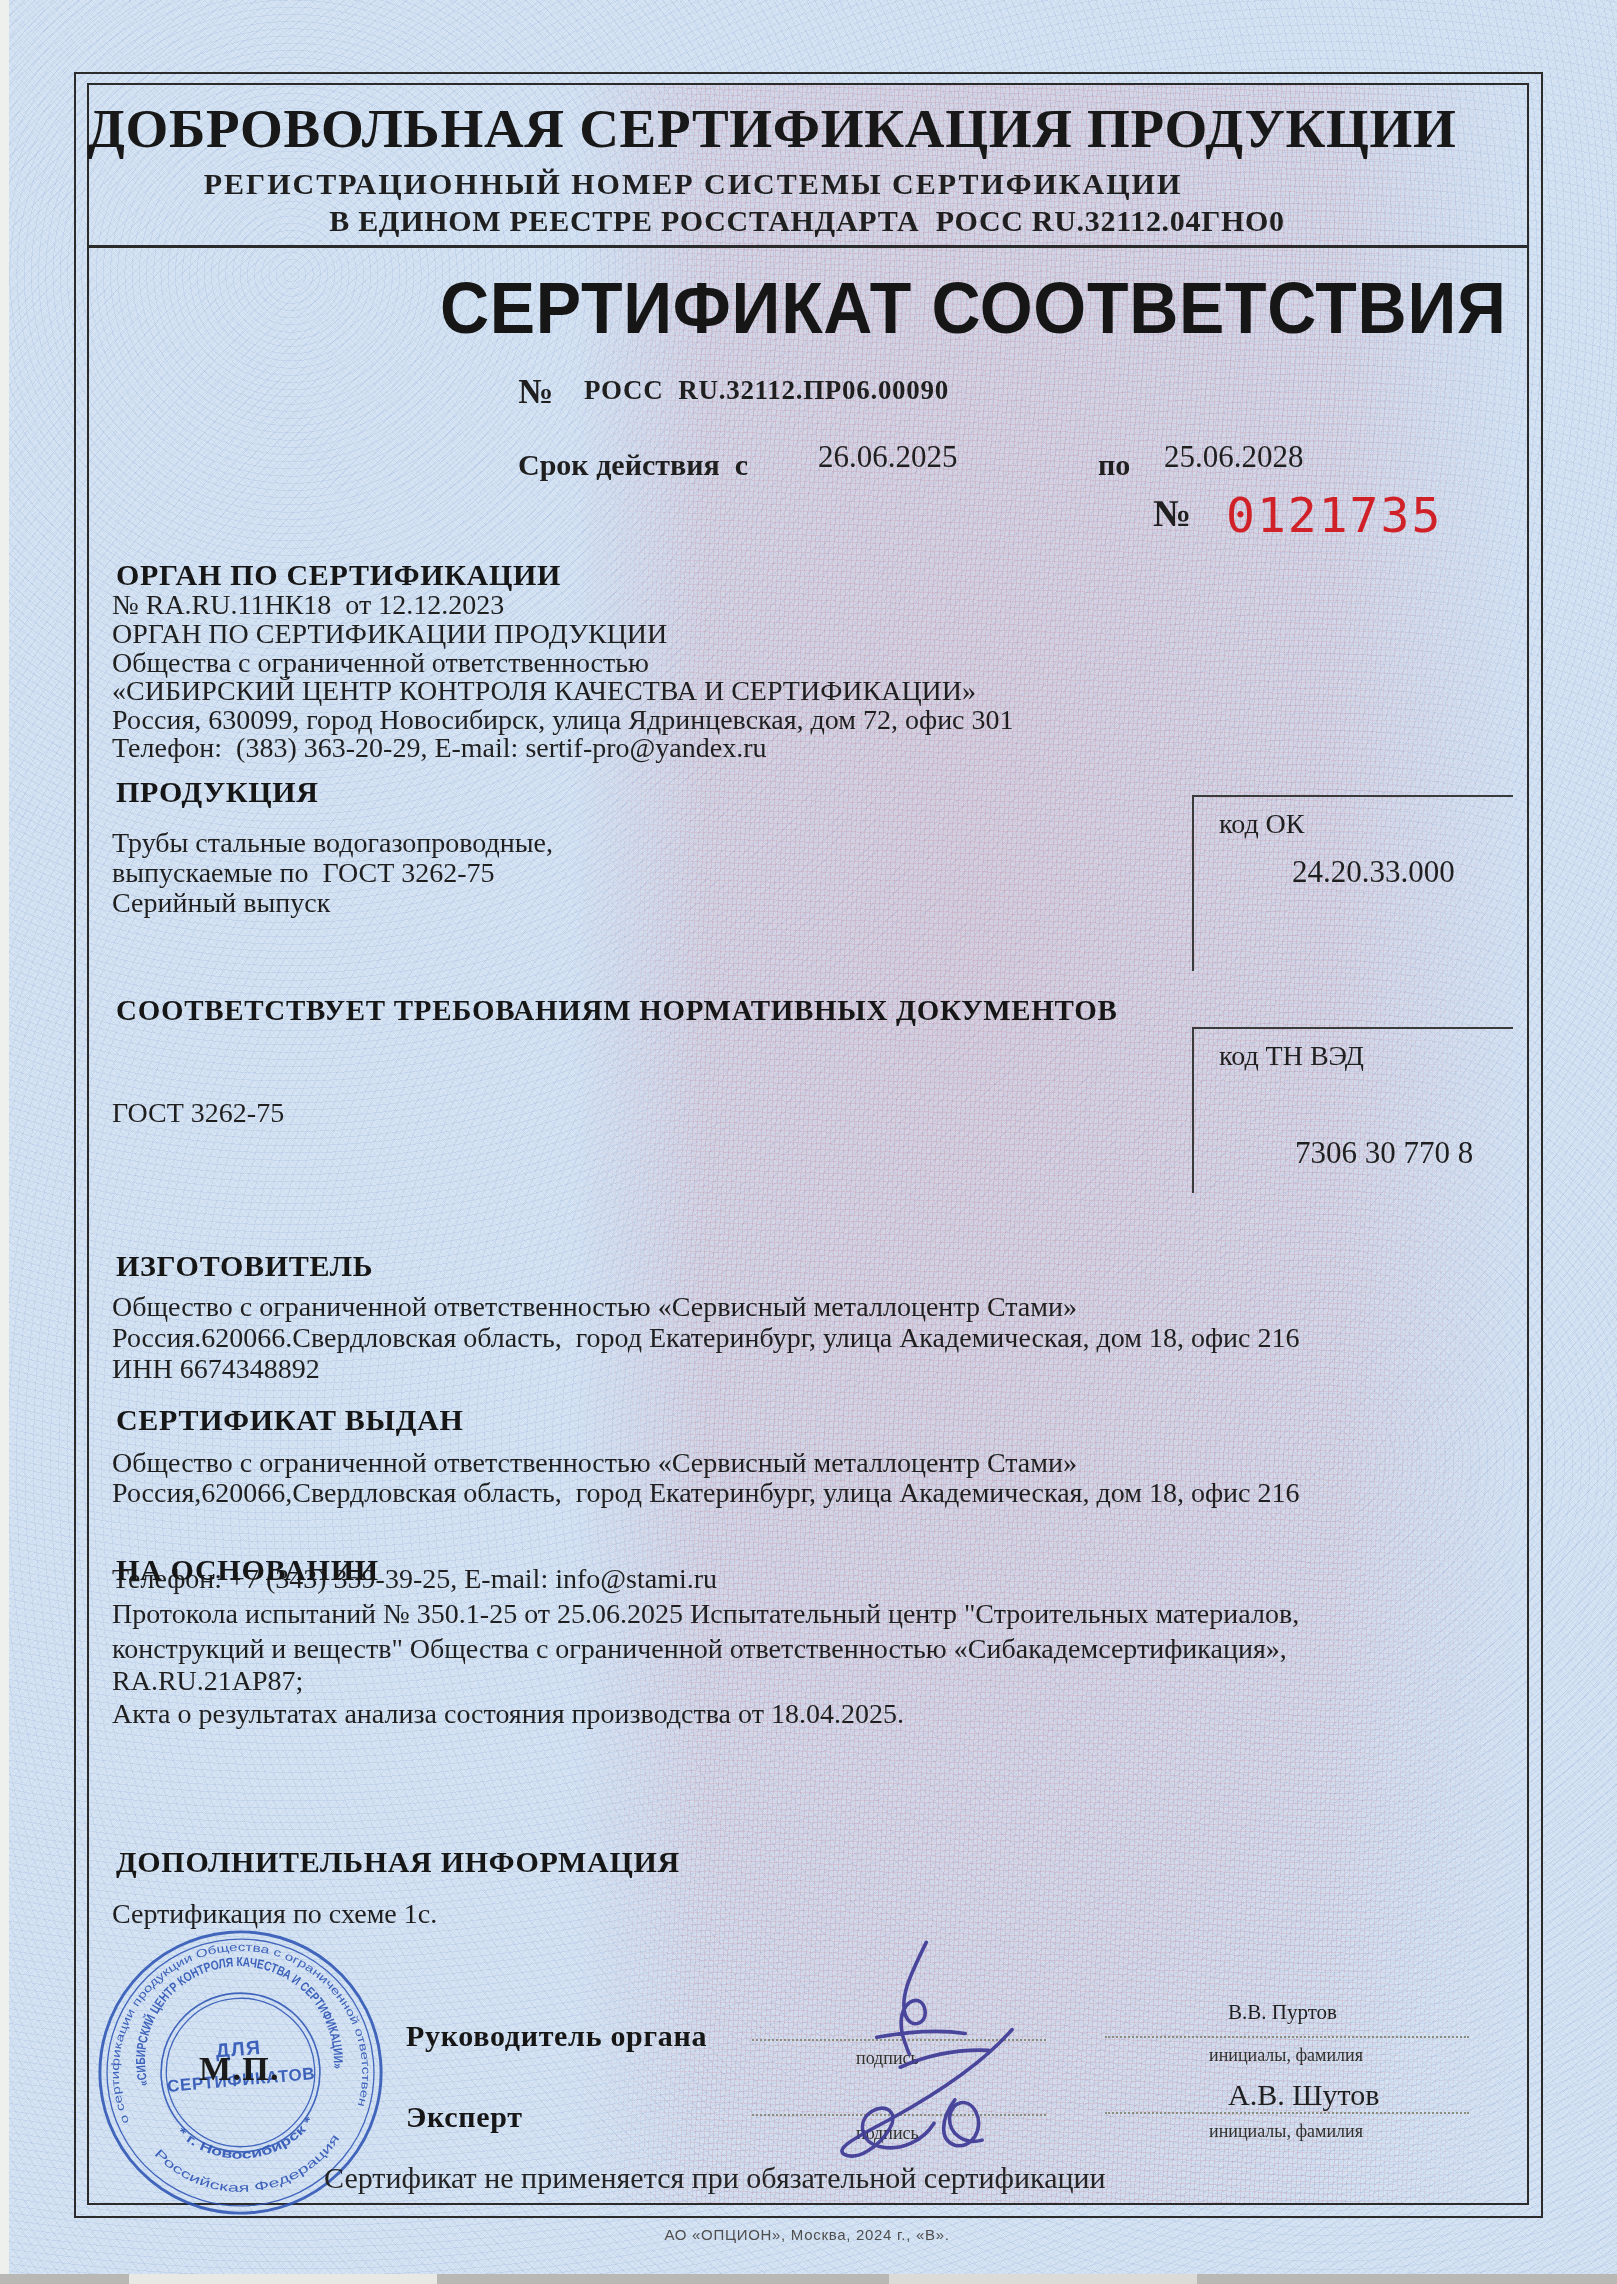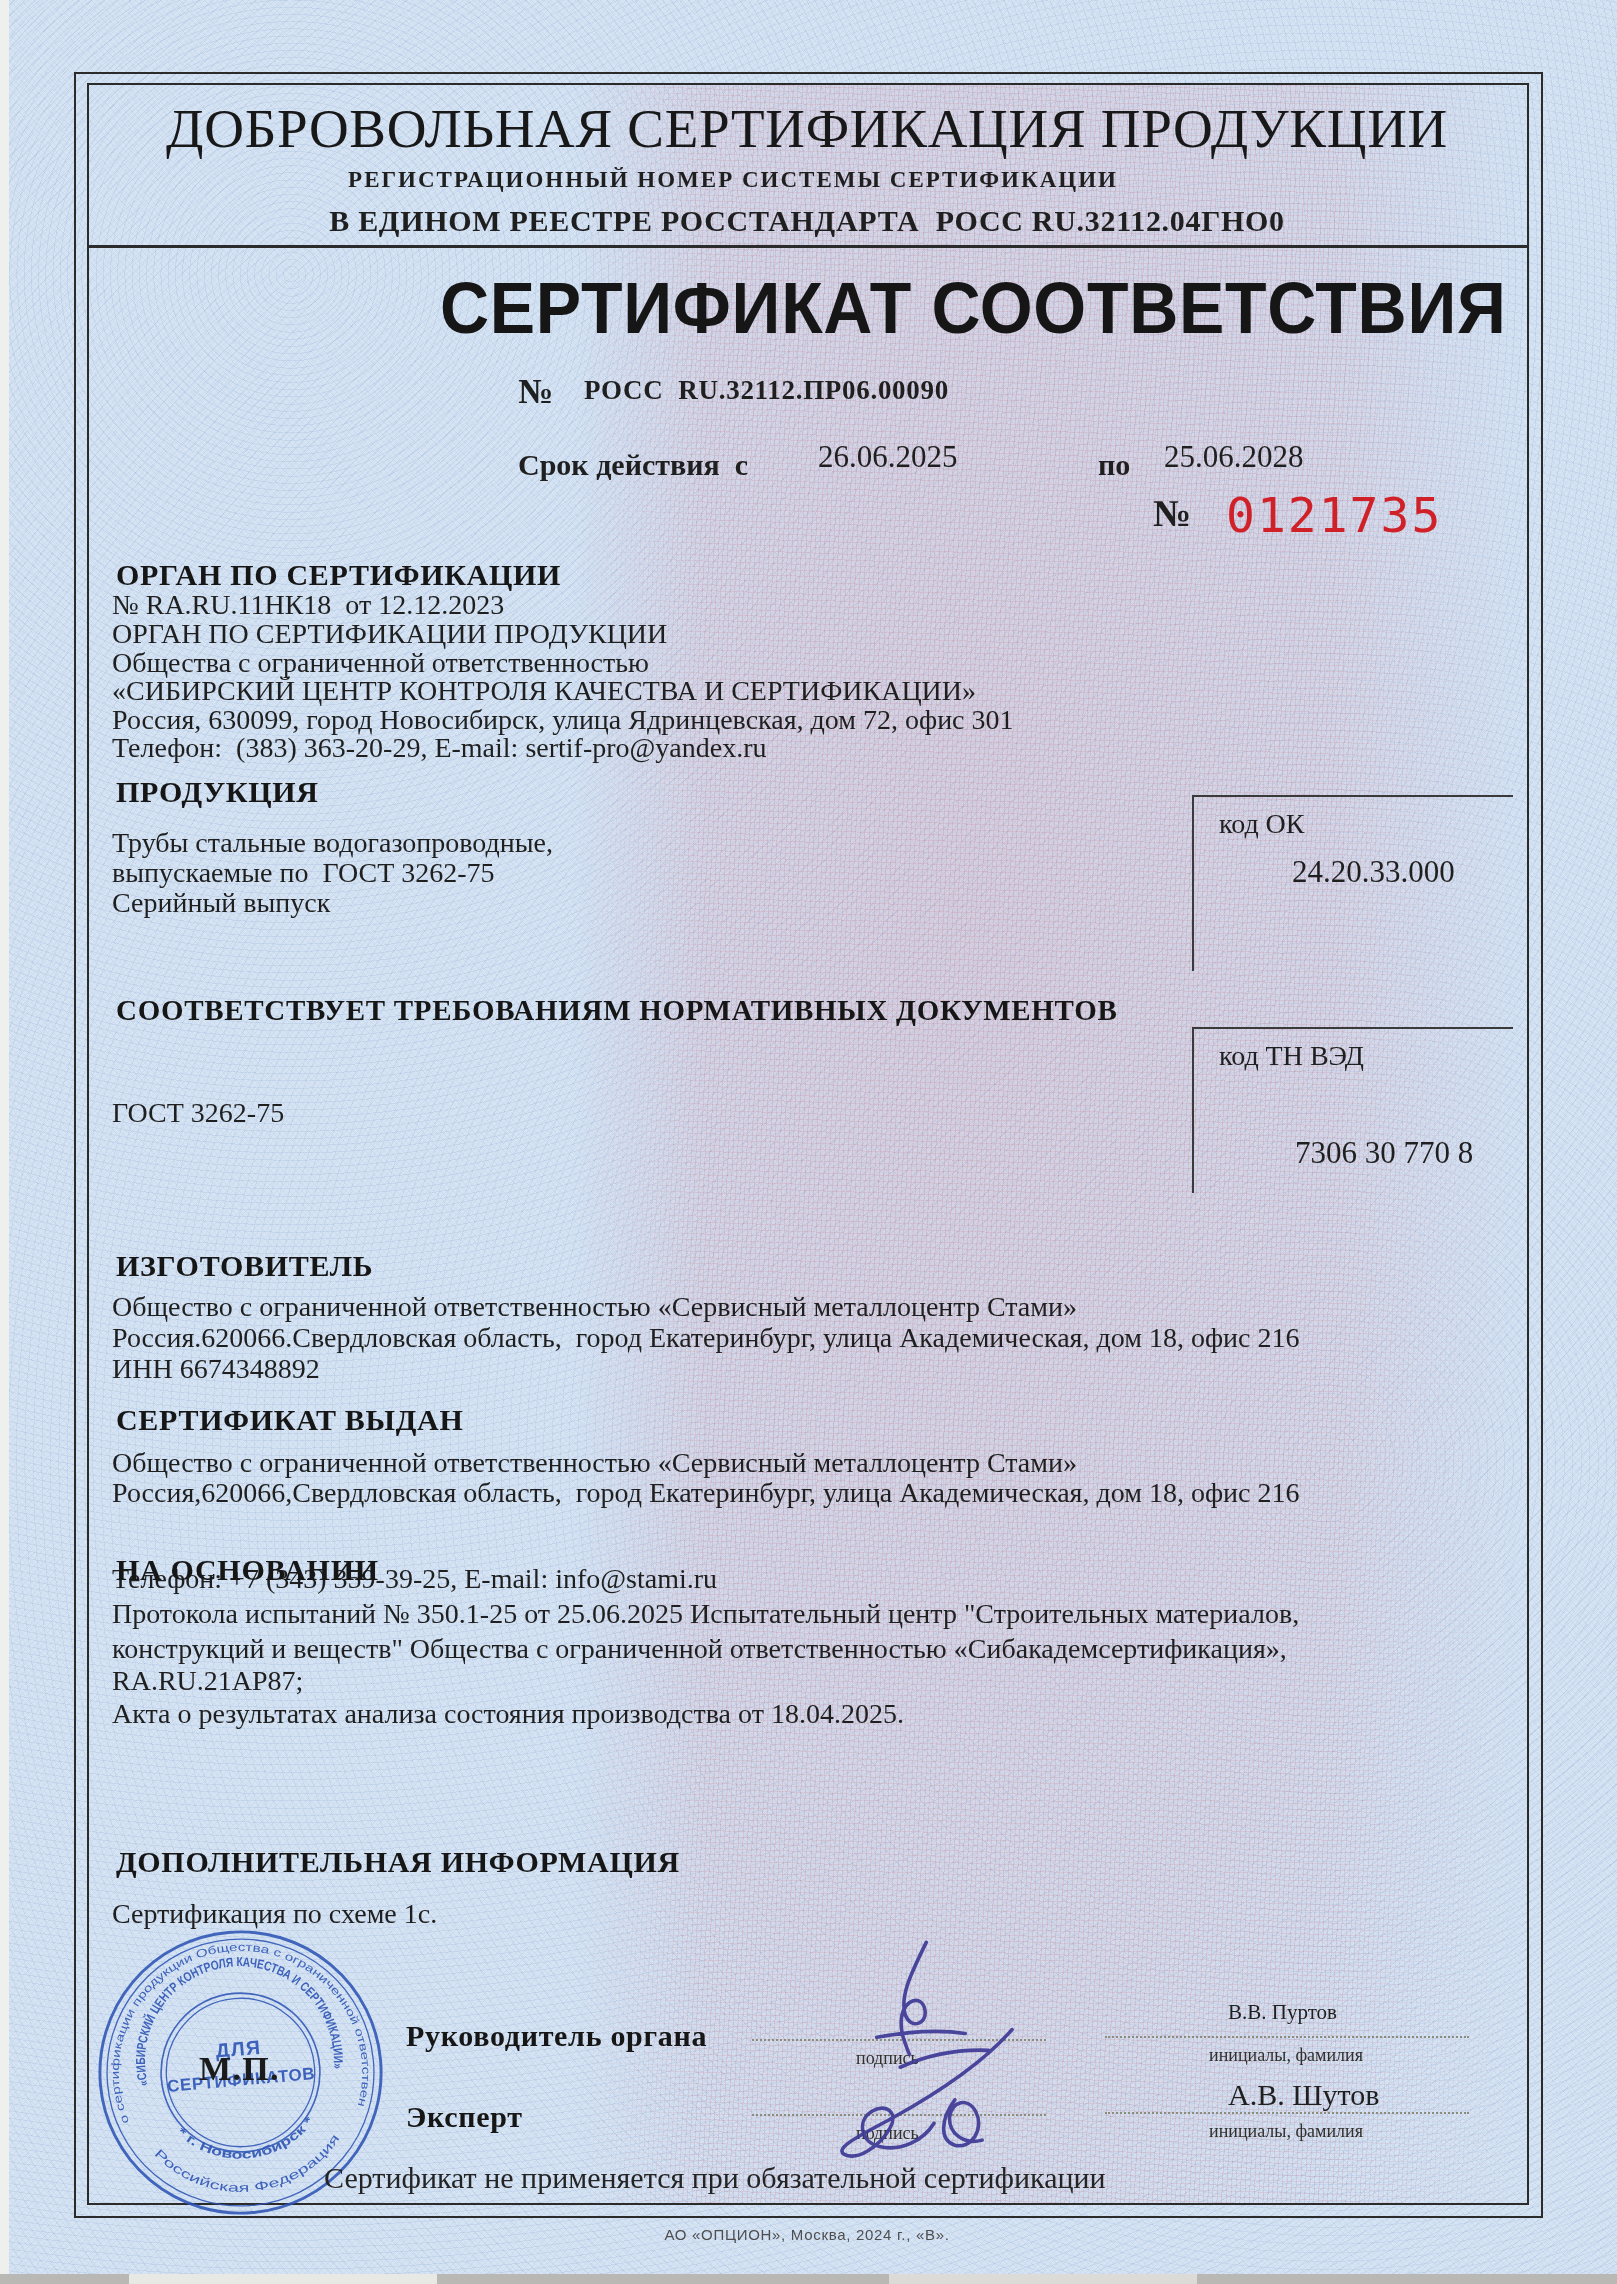--- a/index.html
+++ b/index.html
@@ -18,22 +18,22 @@
       radial-gradient(ellipse at 42% 38%, rgba(214,140,158,0.22), rgba(214,140,158,0.10) 60%, rgba(214,140,158,0) 85%);
     -webkit-mask-image:linear-gradient(to right, transparent 0%, #000 14%, #000 80%, transparent 100%);
     mask-image:linear-gradient(to right, transparent 0%, #000 14%, #000 80%, transparent 100%);}
   .t{position:absolute;line-height:1.12;white-space:pre;}
   .sans{font-family:"Liberation Sans","DejaVu Sans",sans-serif;}
   .cap{font-size:18px;color:#30302c;}
   .frame{position:absolute;border:2px solid #2b2b2b;}
   #frame-outer{left:74px;top:72px;width:1465px;height:2142px;border-width:2.6px;}
   #frame-inner{left:87px;top:83px;width:1438px;height:2118px;}
   #header-rule{position:absolute;left:87px;top:245px;width:1440px;height:2.6px;background:#2b2b2b;}
-  #e-h1{left:87px;top:98px;width:1440px;text-align:center;font-size:55px;font-weight:normal;letter-spacing:0.7px;color:#181818;}
-  #e-h2{left:87px;top:167px;width:1212px;text-align:center;font-size:23px;font-weight:bold;letter-spacing:2px;margin-left:40px;}
+  #e-h1{left:87px;top:98px;width:1440px;font-size:55px;font-weight:bold;letter-spacing:0.7px;color:#181818;}
+  #e-h2{left:87px;top:167px;width:1212px;text-align:center;font-size:30px;font-weight:bold;letter-spacing:2px;}
   #e-h3{left:87px;top:204px;width:1440px;text-align:center;font-size:30px;font-weight:bold;letter-spacing:0.7px;}
   #e-title{left:440px;top:267px;font-size:68px;font-weight:bold;letter-spacing:0.7px;color:#161616;transform:scale(1,1.06);transform-origin:top left;}
   #e-nolab{left:518px;top:372px;font-size:35px;font-weight:bold;}
   #e-noval{left:584px;top:375px;font-size:27px;font-weight:bold;letter-spacing:0.7px;}
   #e-vlab{left:518px;top:448px;font-size:30px;font-weight:bold;}
   #e-vfrom{left:818px;top:440px;font-size:31px;}
   #e-vpo{left:1098px;top:448px;font-size:30px;font-weight:bold;}
   #e-vto{left:1164px;top:440px;font-size:31px;}
   #e-blab{left:1153px;top:492px;font-size:38px;font-weight:bold;}
   #e-bnum{left:1226px;top:489px;font-size:48px;font-family:"DejaVu Sans Mono",monospace;letter-spacing:2px;}

